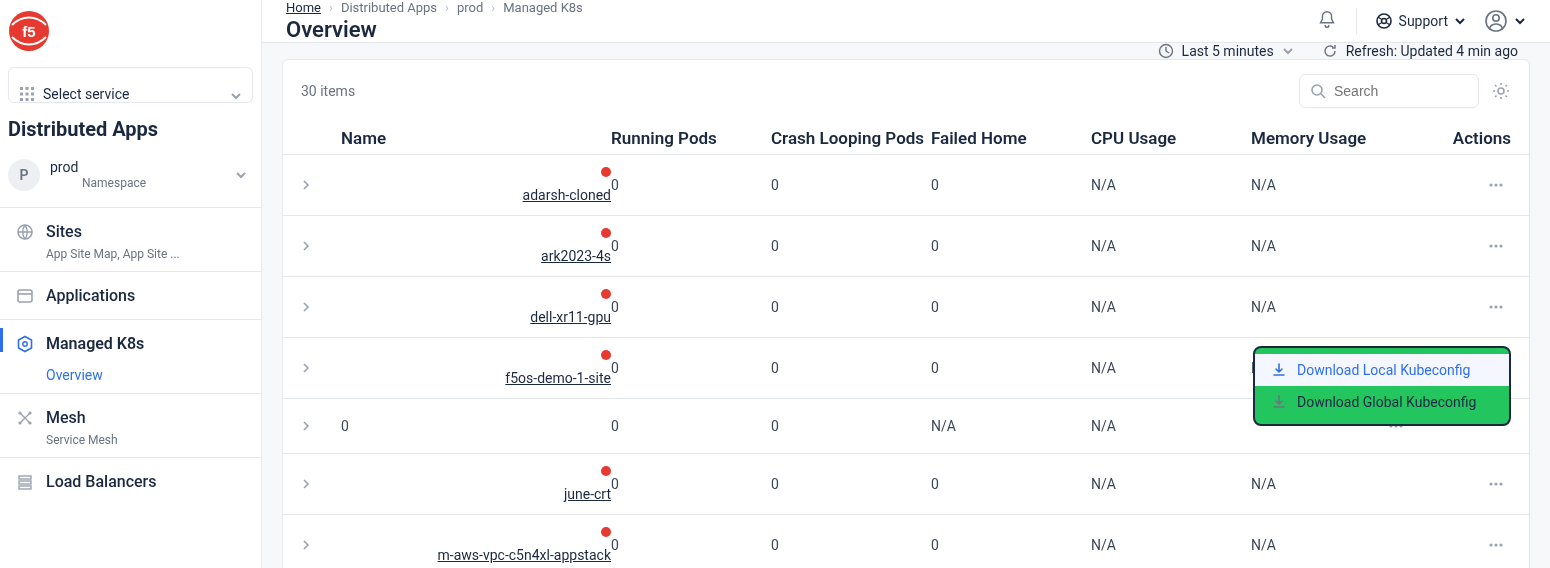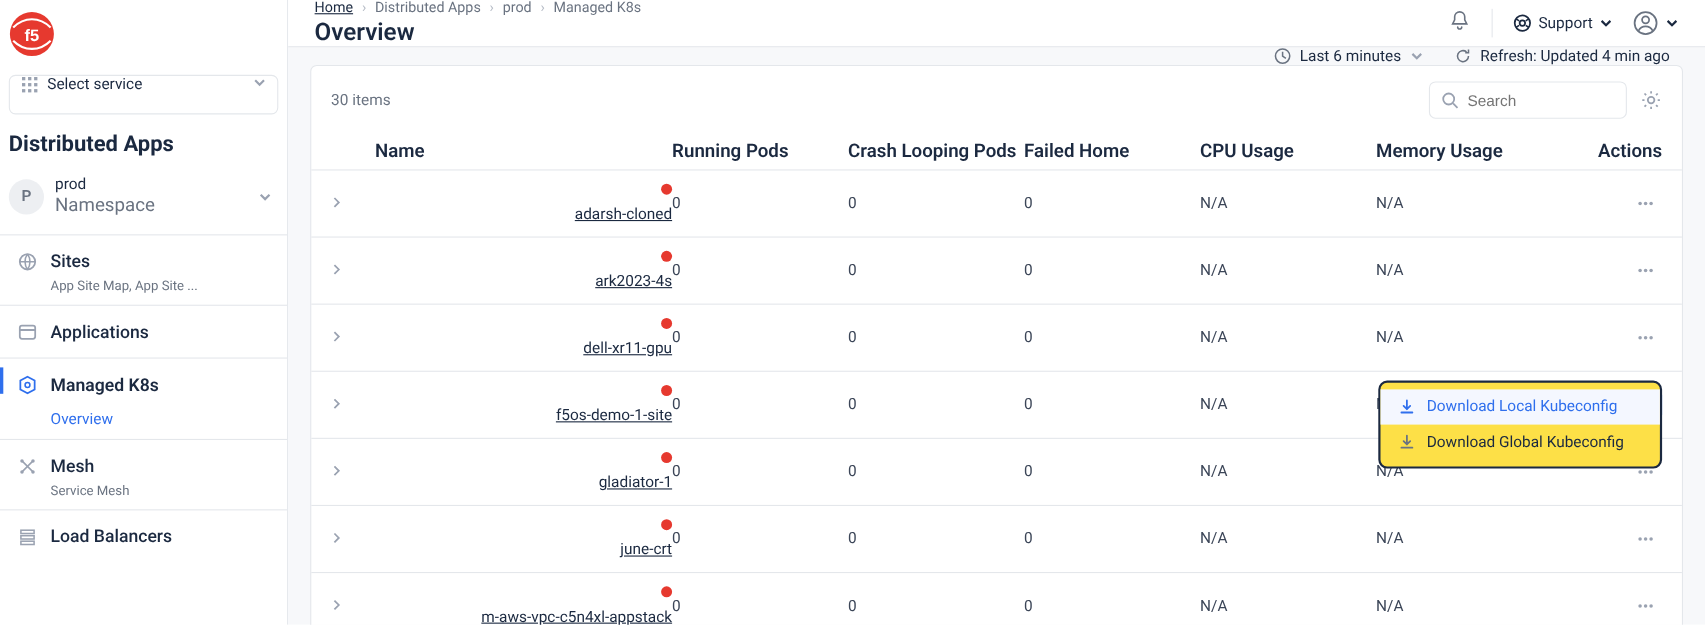--- a/index.html
+++ b/index.html
@@ -12,30 +12,30 @@
     --link:#1b2940;
   }
   *{box-sizing:border-box;}
   html,body{margin:0;padding:0;font-family:-apple-system,BlinkMacSystemFont,"Segoe UI",Roboto,Helvetica,Arial,sans-serif;font-size:14px;color:var(--text-dark);background:#fff;}
   body{width:1550px;height:568px;overflow:hidden;display:flex;}
 
   
   .sidebar{width:262px;flex:none;background:#ffffff;border-right:1px solid var(--border);height:100%;display:flex;flex-direction:column;}
   .logo-box{padding:10px 8px 6px;}
   .logo{width:42px;height:42px;}
-  .service-select{margin:6px 8px 14px;border:1px solid var(--border);border-radius:6px;height:36px;display:flex;align-items:flex-start;padding:0 10px;gap:8px;cursor:pointer;}
+  .service-select{margin:6px 8px 14px;border:1px solid var(--border);border-radius:6px;height:36px;display:flex;align-items:flex-end;padding:0 10px;gap:8px;cursor:pointer;}
   .service-select .grid-ic{color:#9aa2b1;}
   .service-select .lbl{flex:1;color:var(--text-dark);}
   .service-select .chev{color:#9aa2b1;}
   .product-name{font-size:20px;font-weight:700;padding:0 8px 12px;}
   .ns-row{display:flex;align-items:center;padding:6px 8px 16px;gap:10px;cursor:pointer;}
   .ns-badge{width:32px;height:32px;border-radius:50%;background:#edeff2;color:#6a7381;display:flex;align-items:center;justify-content:center;font-weight:600;}
   .ns-meta{flex:1;}
   .ns-name{color:var(--text-dark);line-height:1.2;}
-  .ns-sub{font-size:17px;color:var(--text-grey);line-height:1.2;}
+  .ns-sub{font-size:12px;color:var(--text-grey);line-height:1.2;margin-left:32px;}
   .ns-row .chev{color:#9aa2b1;margin-right:6px;}
 
   .nav-scroll{flex:1;overflow:hidden;border-top:1px solid var(--border);}
   .nav-scroll::-webkit-scrollbar{width:6px;}
   .nav-sec{border-bottom:1px solid var(--border);padding:10px 0;}
   .nav-item{display:flex;align-items:center;gap:12px;padding:4px 16px;cursor:pointer;}
   .nav-ic{width:18px;height:18px;flex:none;color:#9aa2b1;display:flex;align-items:center;justify-content:center;}
   .nav-title{font-size:16px;font-weight:500;color:var(--text-dark);}
   .nav-sub{font-size:12px;color:var(--text-grey);padding:2px 16px 0 46px;white-space:nowrap;overflow:hidden;text-overflow:ellipsis;}
   .nav-sec.active{position:relative;}
@@ -82,21 +82,21 @@
   .trow .expand{color:#9aa2b1;cursor:pointer;}
   .namecell{display:flex;align-items:flex-end;gap:10px;flex-direction:column;}
   .status-dot{width:10px;height:10px;border-radius:50%;background:var(--red);}
   .rowlink{text-decoration:underline;color:var(--link);cursor:pointer;}
   .cell{color:#3c4658;}
   .act{justify-self:end;}
   .dots-btn{width:30px;height:30px;border-radius:6px;display:flex;align-items:center;justify-content:center;cursor:pointer;color:#9aa2b1;border:1px solid transparent;}
   .dots-btn.active{border:1px solid #2f6fed;color:#2f6fed;}
 
   
-  .popover{position:absolute;right:18px;top:286px;min-width:258px;background:#fde047;border:2px solid var(--text-dark);border-radius:8px;padding:6px 0;z-index:5;}
+  .popover{position:absolute;right:18px;top:286px;min-width:258px;background:#22c55e;border:2px solid var(--text-dark);border-radius:8px;padding:6px 0;z-index:5;}
   .popover .mi{display:flex;align-items:center;gap:10px;padding:8px 16px;cursor:pointer;color:var(--text-dark);}
   .popover .mi .ic{color:#6a7381;}
   .popover .mi.highlight{color:#2f6fed;background:#f4f7ff;}
   .popover .mi.highlight .ic{color:#2f6fed;}
 </style>
 </head>
 <body>
 
 <div class="sidebar">
   <div class="logo-box">
@@ -252,21 +252,21 @@
       </div>
     </div>
   </div>
 
   <div class="filters">
     <div class="pill">
       <svg class="ic" width="16" height="16" viewBox="0 0 16 16">
           <circle cx="8" cy="8" r="6.5" stroke="currentColor" stroke-width="1.4" fill="none"></circle>
           <path d="M8 4v4l3 2" stroke="currentColor" stroke-width="1.4" fill="none"></path>
         </svg>
-      <span>Last 6 minutes</span>
+      <span>Last 5 minutes</span>
       <svg class="chev" width="12" height="12" viewBox="0 0 12 12">
           <path d="M2 4l4 4 4-4" stroke="currentColor" stroke-width="2" fill="none"></path>
         </svg>
     </div>
     <div class="pill">
       <svg class="ic" width="16" height="16" viewBox="0 0 16 16">
           <path d="M13 8a5 5 0 1 1-1.8-3.8M13 2v3h-3" stroke="currentColor" stroke-width="1.4" fill="none"></path>
         </svg>
       <span>Refresh: Updated 4 min ago</span>
     </div>
@@ -390,24 +390,20 @@
                   <circle cx="9" cy="9" r="1.6" fill="currentColor"></circle>
                   <circle cx="14" cy="9" r="1.6" fill="currentColor"></circle>
                 </svg>
               </span>
             </span>
           </div>
           <div class="trow">
             <span class="expand"><svg width="10" height="10" viewBox="0 0 10 10">
                 <path d="M3 1l4 4-4 4" stroke="currentColor" stroke-width="1.6" fill="none"></path>
               </svg></span>
-            <span class="namecell">
-              <span class="status-dot"></span>
-              <a class="rowlink">gladiator-1</a>
-            </span>
             <span class="cell">0</span>
             <span class="cell">0</span>
             <span class="cell">0</span>
             <span class="cell">N/A</span>
             <span class="cell">N/A</span>
             <span class="act">
               <span class="dots-btn">
                 <svg width="18" height="18" viewBox="0 0 18 18">
                   <circle cx="4" cy="9" r="1.6" fill="currentColor"></circle>
                   <circle cx="9" cy="9" r="1.6" fill="currentColor"></circle>

